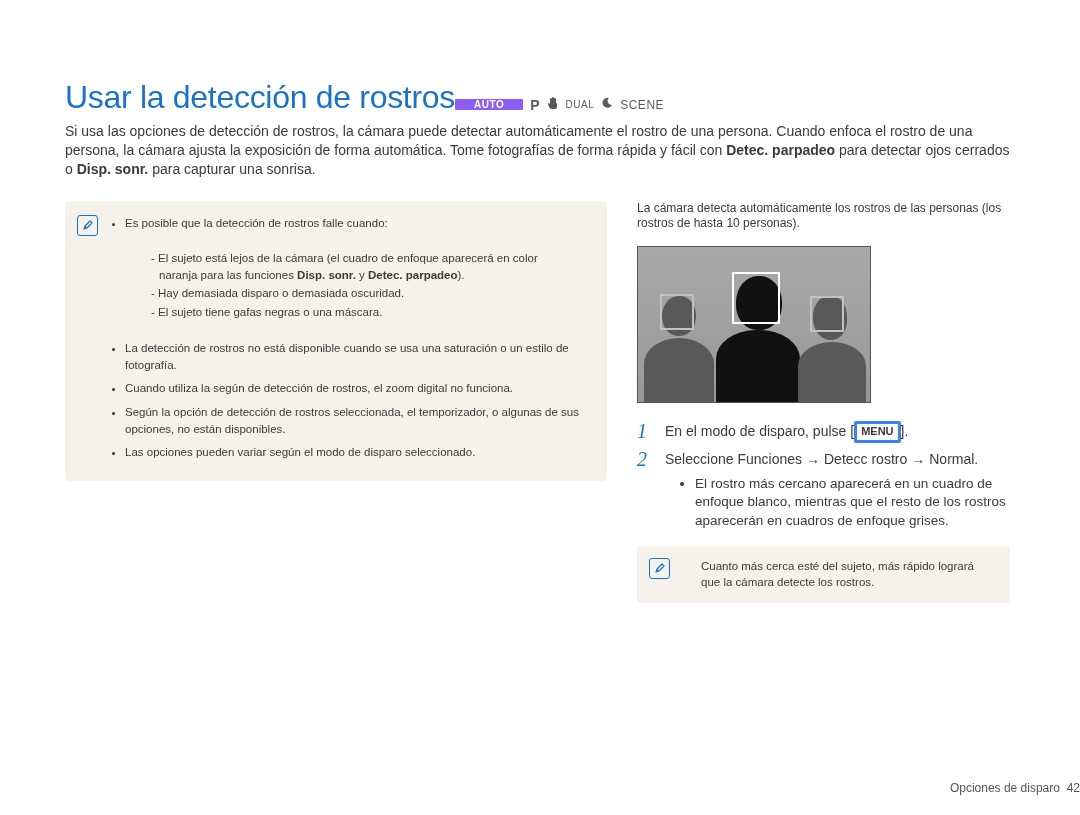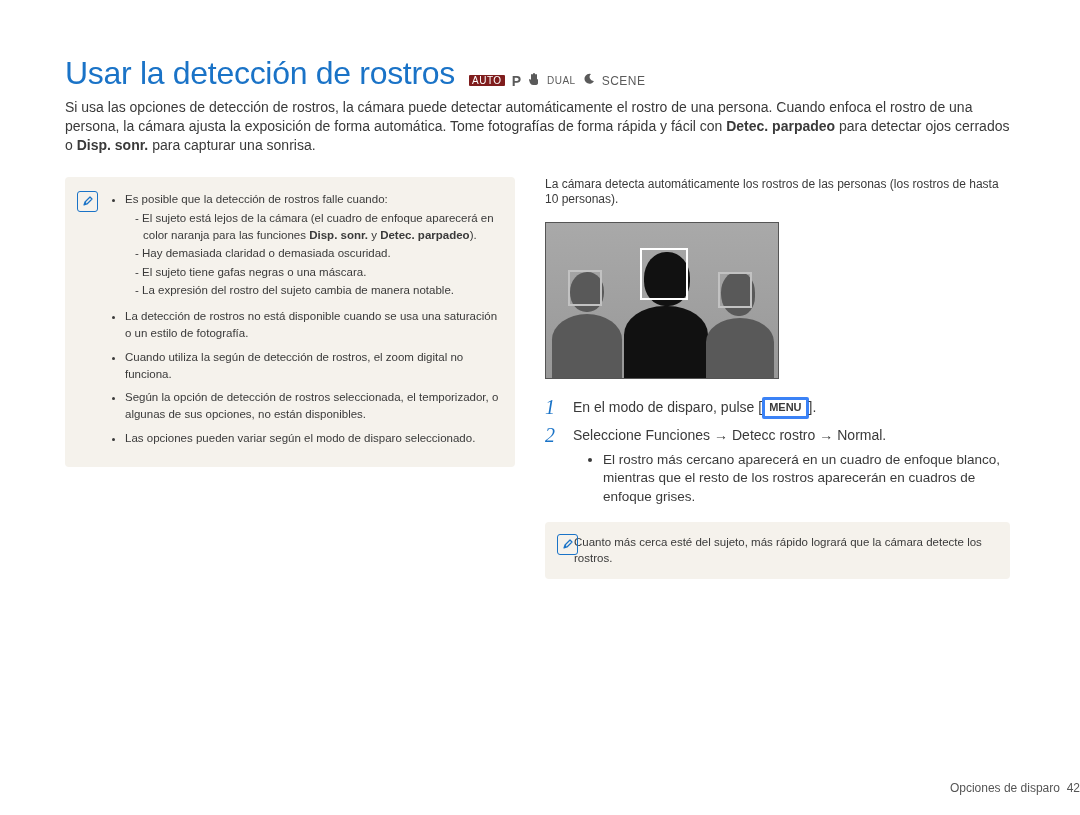--- a/index.html
+++ b/index.html
@@ -13,42 +13,42 @@
   .page {
     width: 1080px;
     height: 815px;
     box-sizing: border-box;
     padding: 55px 70px 20px 65px;
     position: relative;
   }
   .header {
     display: flex;
     align-items: baseline;
-    gap: 14px;
     margin-bottom: 6px;
+    margin-top: 24px;
   }
   h1.title {
     font-size: 32px;
     font-weight: 300;
     color: #1a73c7;
     margin: 0;
     letter-spacing: -0.3px;
   }
   .modes {
     display: flex;
     align-items: center;
     gap: 7px;
     color: #6a6a6a;
     font-size: 12px;
   }
   .mode-auto {
-    background: #7f1d1d;
+    background: #8b5cf6;
     color: #fff;
-    font-weight: normal;
-    padding: 0 3px;
+    font-weight: bold;
+    padding: 0 19px;
     border-radius: 1px;
     font-size: 10px;
     letter-spacing: 0.5px;
   }
   .mode-p { font-weight: bold; font-size: 14px; color:#5a5a5a;}
   .mode-dual { font-size: 10px; letter-spacing: 0.5px; color:#5a5a5a;}
   .hand-icon, .moon-icon { display:inline-block; }
   .mode-scene { font-size:12px; letter-spacing:0.5px; color:#5a5a5a;}
   .intro {
     font-size: 14px;
@@ -56,21 +56,21 @@
     color: #3a3a3a;
     margin: 0 0 22px 0;
     max-width: 945px;
   }
   .intro .b { font-weight: bold; }
   .columns {
     display: flex;
     gap: 30px;
   }
   .col-left {
-    width: 450px;
+    width: 542px;
     flex-shrink: 0;
   }
   .col-right {
     flex: 1;
   }
   .notebox {
     background: #f5f2ec;
     border-radius: 4px;
     padding: 14px 16px 14px 46px;
     position: relative;
@@ -94,21 +94,21 @@
     list-style: disc;
     margin: 0;
     padding: 0 0 0 14px;
   }
   .notebox ul.top > li {
     margin-bottom: 6px;
   }
   .notebox ul.sub {
     list-style: none;
     padding: 2px 0 2px 10px;
-    margin: 0;
+    margin: 16px;
   }
   .notebox ul.sub li {
     text-indent: -8px;
     padding-left: 8px;
     margin-bottom: 1px;
   }
   .notebox ul.sub li::before {
     content: "- ";
   }
   .notebox .b { font-weight: bold; }
@@ -183,21 +183,21 @@
     font-size: 13.5px;
     padding-left: 42px;
     line-height:1.35;
   }
   .step-sub ul { list-style: disc; margin:2px 0 0 0; padding-left:16px;}
 
   .tipbox {
     background: #f5f2ec;
     border-radius: 4px;
     margin-top: 16px;
-    padding: 12px 14px 12px 29px;
+    padding: 12px 14px 12px 64px;
     position: relative;
     font-size: 11.5px;
     line-height: 1.45;
   }
   .tipbox .note-icon {
     position: absolute;
     left: 12px;
     top: 12px;
     width: 19px;
     height: 19px;
@@ -254,23 +254,22 @@
         <div class="note-icon">
           <svg class="pencil" viewBox="0 0 12 12">
               <path d="M2 10 L3 7 L8 2 L10 4 L5 9 L2 10 Z M3.5 7.5 L4 9 L2.5 9.5 Z" fill="none" stroke="#1a73c7" stroke-width="1.2" stroke-linejoin="round"></path>
             </svg>
         </div>
         <ul class="top">
           <li>
             <span>Es posible que la detección de rostros falle cuando:</span>
             <ul class="sub">
               <li><span>El sujeto está lejos de la cámara (el cuadro de enfoque aparecerá en color naranja para las funciones </span><span class="b">Disp. sonr.</span><span> y </span><span class="b">Detec. parpadeo</span><span>).</span></li>
-              <li>Hay demasiada claridad o demasiada oscuridad.</li>
+              <li>Hay demasiada disparo o demasiada oscuridad.</li>
               <li>El sujeto tiene gafas negras o una máscara.</li>
-              <li>La expresión del rostro del sujeto cambia de manera notable.</li>
             </ul>
           </li>
           <li>La detección de rostros no está disponible cuando se usa una saturación o un estilo de fotografía.</li>
           <li>Cuando utiliza la según de detección de rostros, el zoom digital no funciona.</li>
           <li>Según la opción de detección de rostros seleccionada, el temporizador, o algunas de sus opciones, no están disponibles.</li>
           <li>Las opciones pueden variar según el modo de disparo seleccionado.</li>
         </ul>
       </div>
     </div>
 

